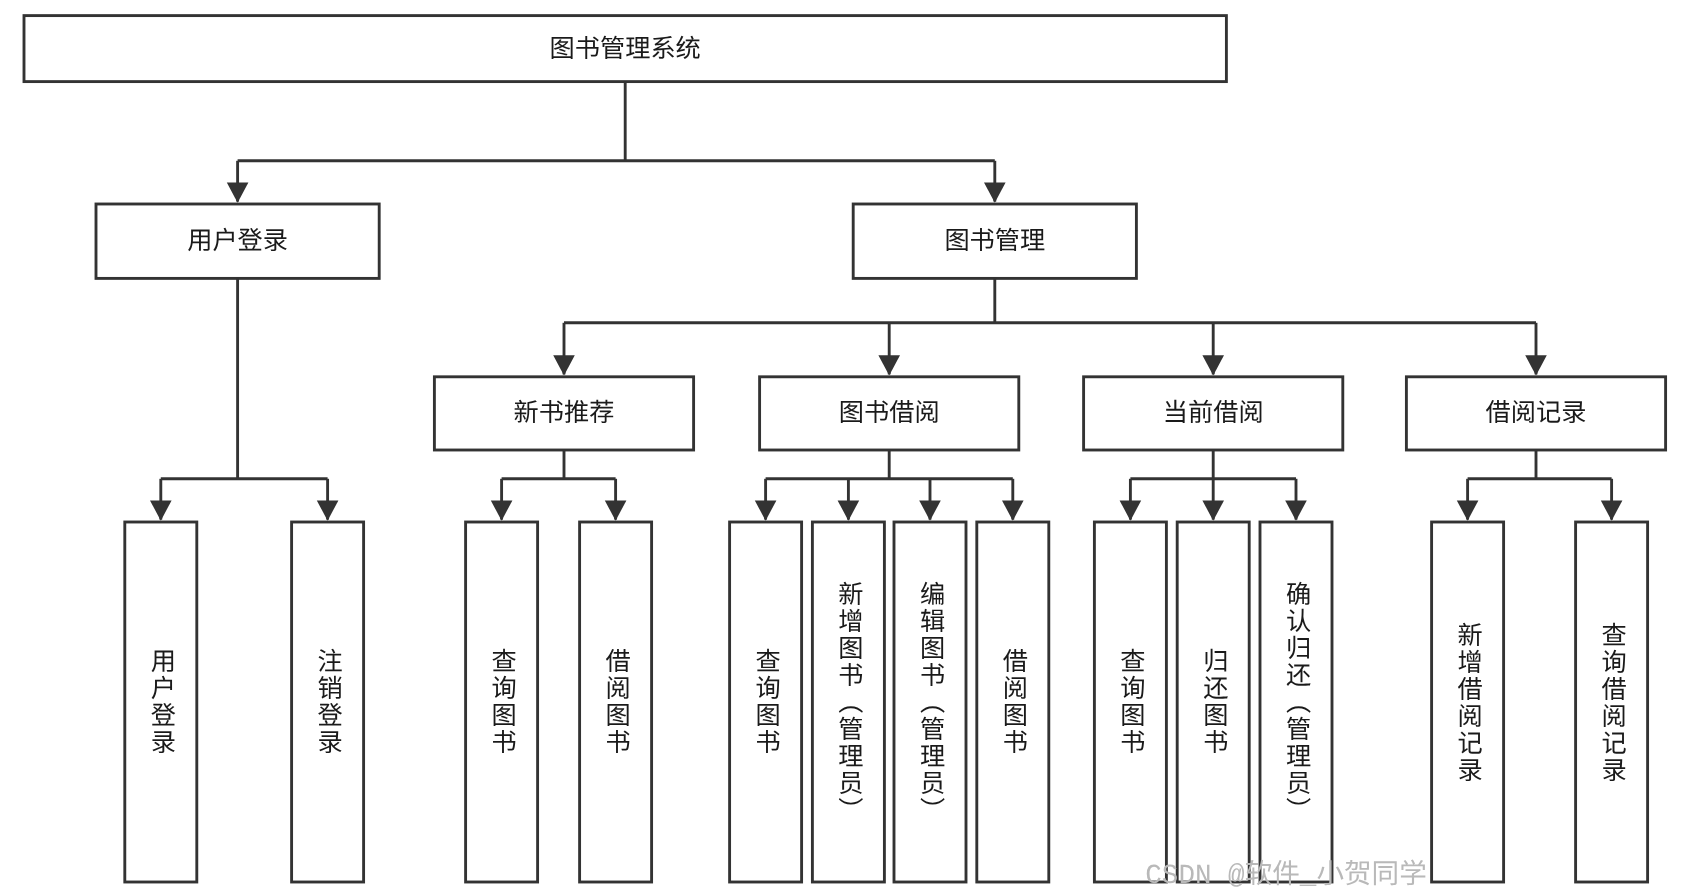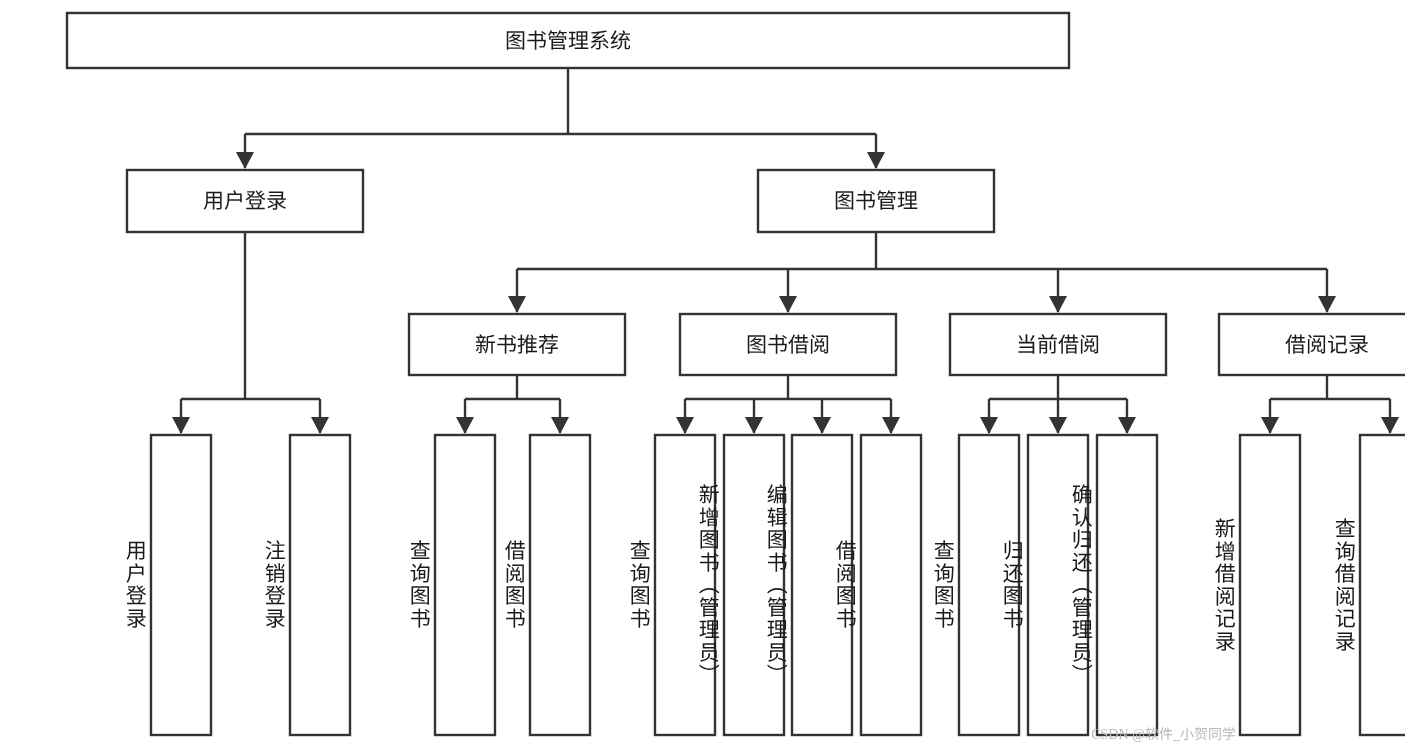--- a/index.html
+++ b/index.html
@@ -14,21 +14,20 @@
     position: relative;
     overflow: hidden;
     font-family: "DejaVu Sans", "Liberation Sans", sans-serif;
   }
   #diagram-root {
     position: absolute;
     left: 0;
     top: 0;
     width: 1197px;
     height: 747px;
-    padding-left: 47px;
   }
   svg.diagram-canvas {
     display: block;
     width: 1405px;
     height: 747px;
   }
   .node-box {
     fill: #ffffff;
     stroke: #333333;
     stroke-width: 2.4;
@@ -65,22 +64,22 @@
     line-height: 1.06;
     color: #1a1a1a;
     letter-spacing: 1.5px;
     white-space: nowrap;
     text-align: center;
   }
   .watermark {
     position: absolute;
     right: 8px;
     bottom: 4px;
-    font-family: Liberation Serif, serif;
-    font-size: 14px;
+    font-family: Liberation Mono, monospace;
+    font-size: 23px;
     color: #b9b9b9;
     white-space: nowrap;
     user-select: none;
   }
 </style>
 </head>
 <body>
 
 <div id="diagram-root">
   <svg class="diagram-canvas" id="diagram-svg" viewBox="0 0 1405 747" xmlns="http://www.w3.org/2000/svg">

